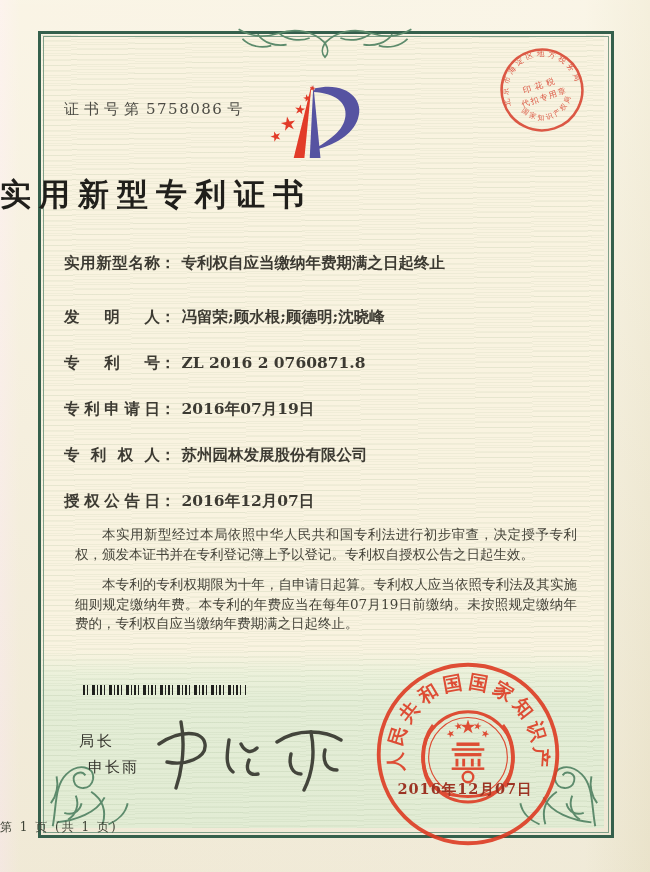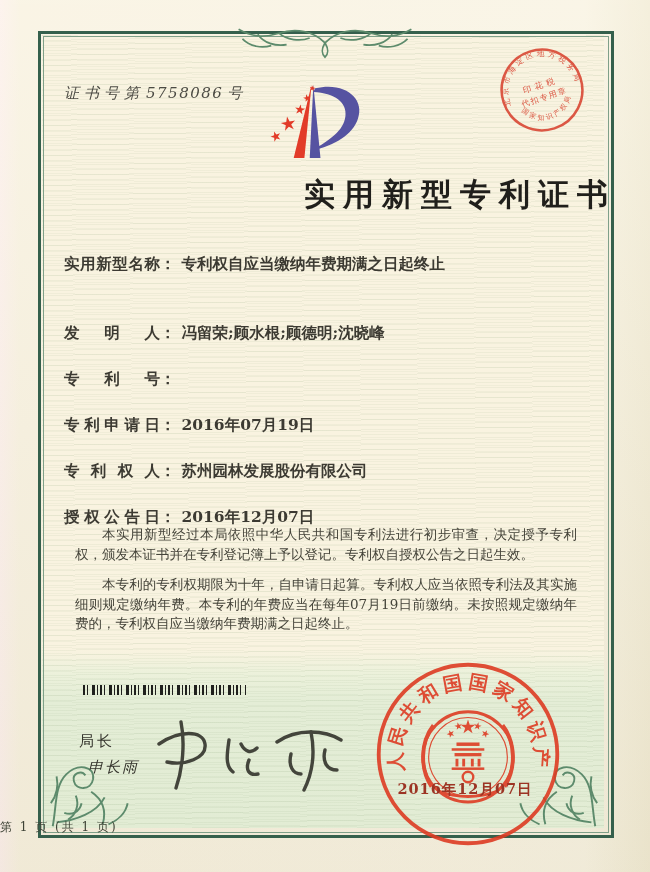--- a/index.html
+++ b/index.html
@@ -15,46 +15,46 @@
          border:3px solid #35604c;pointer-events:none;z-index:3;}
   .frame-inner-line{position:absolute;inset:2px;border:1px solid #7fa089;}
   
   .cert-bg{position:absolute;left:42px;top:35px;width:562px;height:793px;z-index:1;
     background-image:
       repeating-linear-gradient(179deg, rgba(128,158,112,0.09) 0px, rgba(128,158,112,0.09) 1px, rgba(0,0,0,0) 1px, rgba(0,0,0,0) 5px),
       repeating-linear-gradient(1deg, rgba(128,158,112,0.07) 0px, rgba(128,158,112,0.07) 1px, rgba(0,0,0,0) 1px, rgba(0,0,0,0) 6px),
       linear-gradient(180deg,#f9f3e0 0%,#f9f3e0 77.5%,#ecf1db 80.5%,#e4edd6 84%,#e2ecd4 100%);
   }
   .content{position:absolute;inset:0;z-index:4;}
-  .cert-number{position:absolute;left:64px;top:84px;font-size:15px;color:#4b4a43;font-style:italic;}
+  .cert-number{position:absolute;left:64px;top:100px;font-size:15px;color:#4b4a43;}
   .cert-number .pre{letter-spacing:5px;}
   .cert-number .num{letter-spacing:1.5px;margin-left:2px;}
   .cert-number .suf{letter-spacing:0;margin-left:4px;}
   .logo{position:absolute;left:258px;top:76px;width:116px;height:88px;}
   .tax-stamp{position:absolute;left:498px;top:46px;width:88px;height:88px;
              transform:rotate(-18deg);opacity:0.88;}
-  .title{position:absolute;left:0;top:174px;width:616px;text-align:right;
+  .title{position:absolute;left:0;top:174px;width:616px;text-align:left;
          font-size:31px;font-weight:700;color:#201f1b;letter-spacing:8px;}
   .fields{position:absolute;left:64px;top:253px;width:505px;}
   .field-row{display:flex;align-items:flex-start;height:22px;margin-bottom:24px;
              font-size:15.5px;color:#3c3a32;font-weight:600;}
-  .field-row.first{margin-bottom:48px;align-items:center;}
+  .field-row.first{margin-bottom:32px;}
   .field-label{display:inline-block;width:96px;text-align:justify;text-align-last:justify;}
   .field-colon{margin-right:6px;}
   .paras{position:absolute;left:64px;top:514px;width:524px;font-size:13.5px;
          line-height:19.5px;color:#45443a;text-align:justify;}
   .paras p{margin:11px;text-indent:2em;}
   .barcode{position:absolute;left:83px;top:685px;width:163px;height:10px;
     background:repeating-linear-gradient(90deg,
       #20201d 0px,#20201d 2px,transparent 2px,transparent 4px,
       #20201d 4px,#20201d 5px,transparent 5px,transparent 9px,
       #20201d 9px,#20201d 12px,transparent 12px,transparent 14px,
       #20201d 14px,#20201d 15px,transparent 15px,transparent 17px);}
   .signer-title{position:absolute;left:79px;top:732px;font-size:15px;color:#34332c;letter-spacing:3px;}
-  .signer-name{position:absolute;left:88px;top:758px;font-size:15px;color:#34332c;letter-spacing:2px;font-style:italic;}
+  .signer-name{position:absolute;left:88px;top:758px;font-size:15px;color:#34332c;letter-spacing:2px;}
   .signature{position:absolute;left:145px;top:712px;width:210px;height:92px;}
   .seal{position:absolute;left:372px;top:658px;width:192px;height:192px;mix-blend-mode:multiply;}
   .seal-date{position:absolute;left:380px;top:780px;width:170px;text-align:center;
              font-size:14.5px;font-weight:700;color:#9c3424;letter-spacing:1px;z-index:6;}
   .footer{position:absolute;left:0;top:819px;width:650px;text-align:left;
           font-size:12px;color:#3e4336;letter-spacing:2px;}
   .ornament-top{position:absolute;left:223px;top:14px;width:204px;height:48px;z-index:5;}
   .flourish{position:absolute;width:104px;height:96px;z-index:2;}
   .flourish.bl{left:43px;top:736px;}
   .flourish.br{left:501px;top:736px;transform:scaleX(-1);}
@@ -143,20 +143,21 @@
           <span class="field-value">专利权自应当缴纳年费期满之日起终止</span>
       </div>
       <div class="field-row">
         <span class="field-label">发明人</span>
           <span class="field-colon">：</span>
           <span class="field-value">冯留荣;顾水根;顾德明;沈晓峰</span>
       </div>
       <div class="field-row">
         <span class="field-label">专利号</span>
           <span class="field-colon">：</span>
+          <span class="field-value">ZL 2016 2 0760871.8</span>
       </div>
       <div class="field-row">
         <span class="field-label">专利申请日</span>
           <span class="field-colon">：</span>
           <span class="field-value">2016年07月19日</span>
       </div>
       <div class="field-row">
         <span class="field-label">专利权人</span>
           <span class="field-colon">：</span>
           <span class="field-value">苏州园林发展股份有限公司</span>

